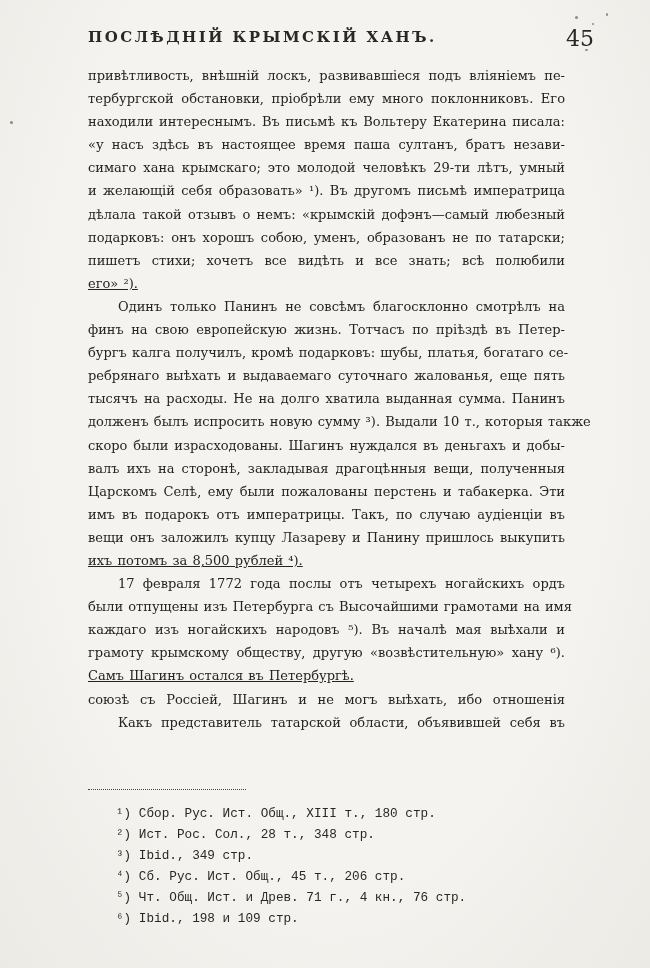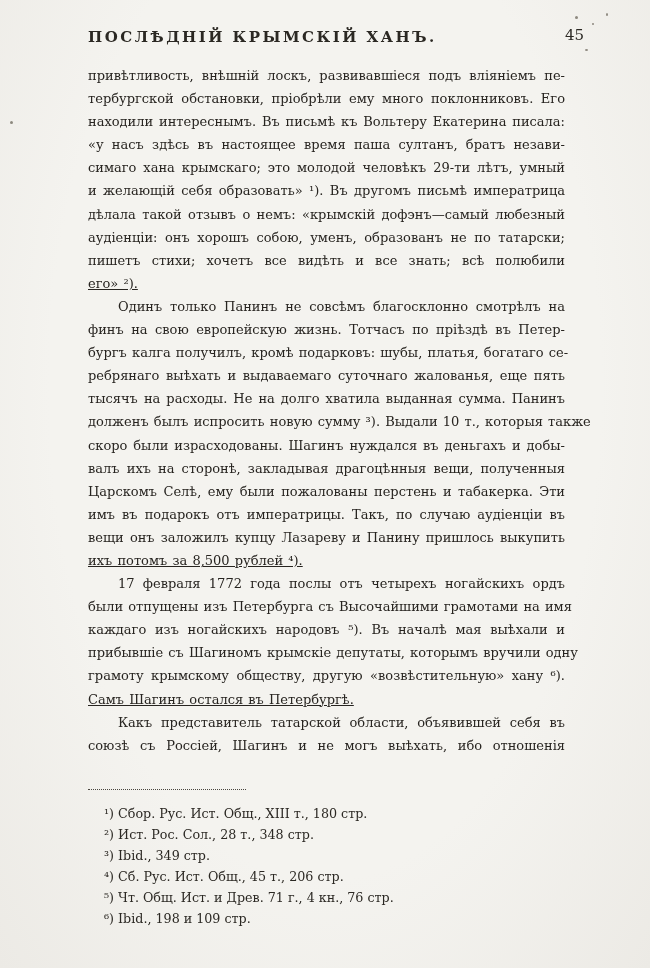--- a/index.html
+++ b/index.html
@@ -30,22 +30,22 @@
     text-align: left;
     font-size: 15px;
     font-weight: bold;
     letter-spacing: 2.5px;
     color: #2b2823;
     white-space: nowrap;
   }
   .page-number {
     position: absolute;
     top: 26px;
-    right: 66px;
-    font-size: 15px;
+    right: 56px;
+    font-size: 22px;
     color: #2b2823;
   }
   .body-text {
     position: absolute;
     top: 64px;
     left: 88px;
     width: 477px;
   }
   .line {
     font-size: 13px;
@@ -69,22 +69,23 @@
     position: absolute;
     top: 789px;
     left: 88px;
     width: 158px;
     border-top: 1px dotted #4a463f;
     height: 0;
   }
   .footnotes {
     position: absolute;
     top: 803px;
-    left: 76px;
+    left: 88px;
     width: 477px;
+    font-family: Liberation Mono, monospace;
   }
   .footnote-line {
     font-size: 12.7px;
     line-height: 21px;
     height: 21px;
     text-indent: 28px;
     white-space: nowrap;
     color: #2b2823;
   }
   .speck {
@@ -110,43 +111,42 @@
   <span class="page-number">45</span>
 
   <div class="body-text" id="body-text">
       <div class="line">привѣтливость, внѣшній лоскъ, развивавшіеся подъ вліяніемъ пе-</div>
       <div class="line">тербургской обстановки, пріобрѣли ему много поклонниковъ. Его</div>
       <div class="line">находили интереснымъ. Въ письмѣ къ Вольтеру Екатерина писала:</div>
       <div class="line">«у насъ здѣсь въ настоящее время паша султанъ, братъ незави-</div>
       <div class="line">симаго хана крымскаго; это молодой человѣкъ 29-ти лѣтъ, умный</div>
       <div class="line">и желающій себя образовать» ¹). Въ другомъ письмѣ императрица</div>
       <div class="line">дѣлала такой отзывъ о немъ: «крымскій дофэнъ—самый любезный</div>
-      <div class="line">аудіенціи: онъ хорошъ собою, уменъ, образованъ не по татарски;</div>
+      <div class="line">подарковъ: онъ хорошъ собою, уменъ, образованъ не по татарски;</div>
       <div class="line">пишетъ стихи; хочетъ все видѣть и все знать; всѣ полюбили</div>
       <div class="line lastline">его» ²).</div>
       <div class="line indent">Одинъ только Панинъ не совсѣмъ благосклонно смотрѣлъ на</div>
       <div class="line">финъ на свою европейскую жизнь. Тотчасъ по пріѣздѣ въ Петер-</div>
       <div class="line">бургъ калга получилъ, кромѣ подарковъ: шубы, платья, богатаго се-</div>
       <div class="line">ребрянаго выѣхать и выдаваемаго суточнаго жалованья, еще пять</div>
       <div class="line">тысячъ на расходы. Не на долго хватила выданная сумма. Панинъ</div>
       <div class="line">долженъ былъ испросить новую сумму ³). Выдали 10 т., которыя также</div>
       <div class="line">скоро были израсходованы. Шагинъ нуждался въ деньгахъ и добы-</div>
       <div class="line">валъ ихъ на сторонѣ, закладывая драгоцѣнныя вещи, полученныя</div>
       <div class="line">Царскомъ Селѣ, ему были пожалованы перстень и табакерка. Эти</div>
       <div class="line">имъ въ подарокъ отъ императрицы. Такъ, по случаю аудіенціи въ</div>
       <div class="line">вещи онъ заложилъ купцу Лазареву и Панину пришлось выкупить</div>
       <div class="line lastline">ихъ потомъ за 8,500 рублей ⁴).</div>
       <div class="line indent">17 февраля 1772 года послы отъ четырехъ ногайскихъ ордъ</div>
       <div class="line">были отпущены изъ Петербурга съ Высочайшими грамотами на имя</div>
       <div class="line">каждаго изъ ногайскихъ народовъ ⁵). Въ началѣ мая выѣхали и</div>
-      <div class="line">прибывшіе съ Шагиномъ крымскіе депутаты, которымъ вручили одну</div>
       <div class="line">грамоту крымскому обществу, другую «возвѣстительную» хану ⁶).</div>
       <div class="line lastline">Самъ Шагинъ остался въ Петербургѣ.</div>
+      <div class="line">союзѣ съ Россіей, Шагинъ и не могъ выѣхать, ибо отношенія</div>
       <div class="line indent">Какъ представитель татарской области, объявившей себя въ</div>
-      <div class="line">союзѣ съ Россіей, Шагинъ и не могъ выѣхать, ибо отношенія</div>
     </div>
 
   <div class="footnote-sep"></div>
 
   <div class="footnotes" id="footnotes">
       <div class="footnote-line">¹) Сбор. Рус. Ист. Общ., XIII т., 180 стр.</div>
       <div class="footnote-line">²) Ист. Рос. Сол., 28 т., 348 стр.</div>
       <div class="footnote-line">³) Ibid., 349 стр.</div>
       <div class="footnote-line">⁴) Сб. Рус. Ист. Общ., 45 т., 206 стр.</div>
       <div class="footnote-line">⁵) Чт. Общ. Ист. и Древ. 71 г., 4 кн., 76 стр.</div>

